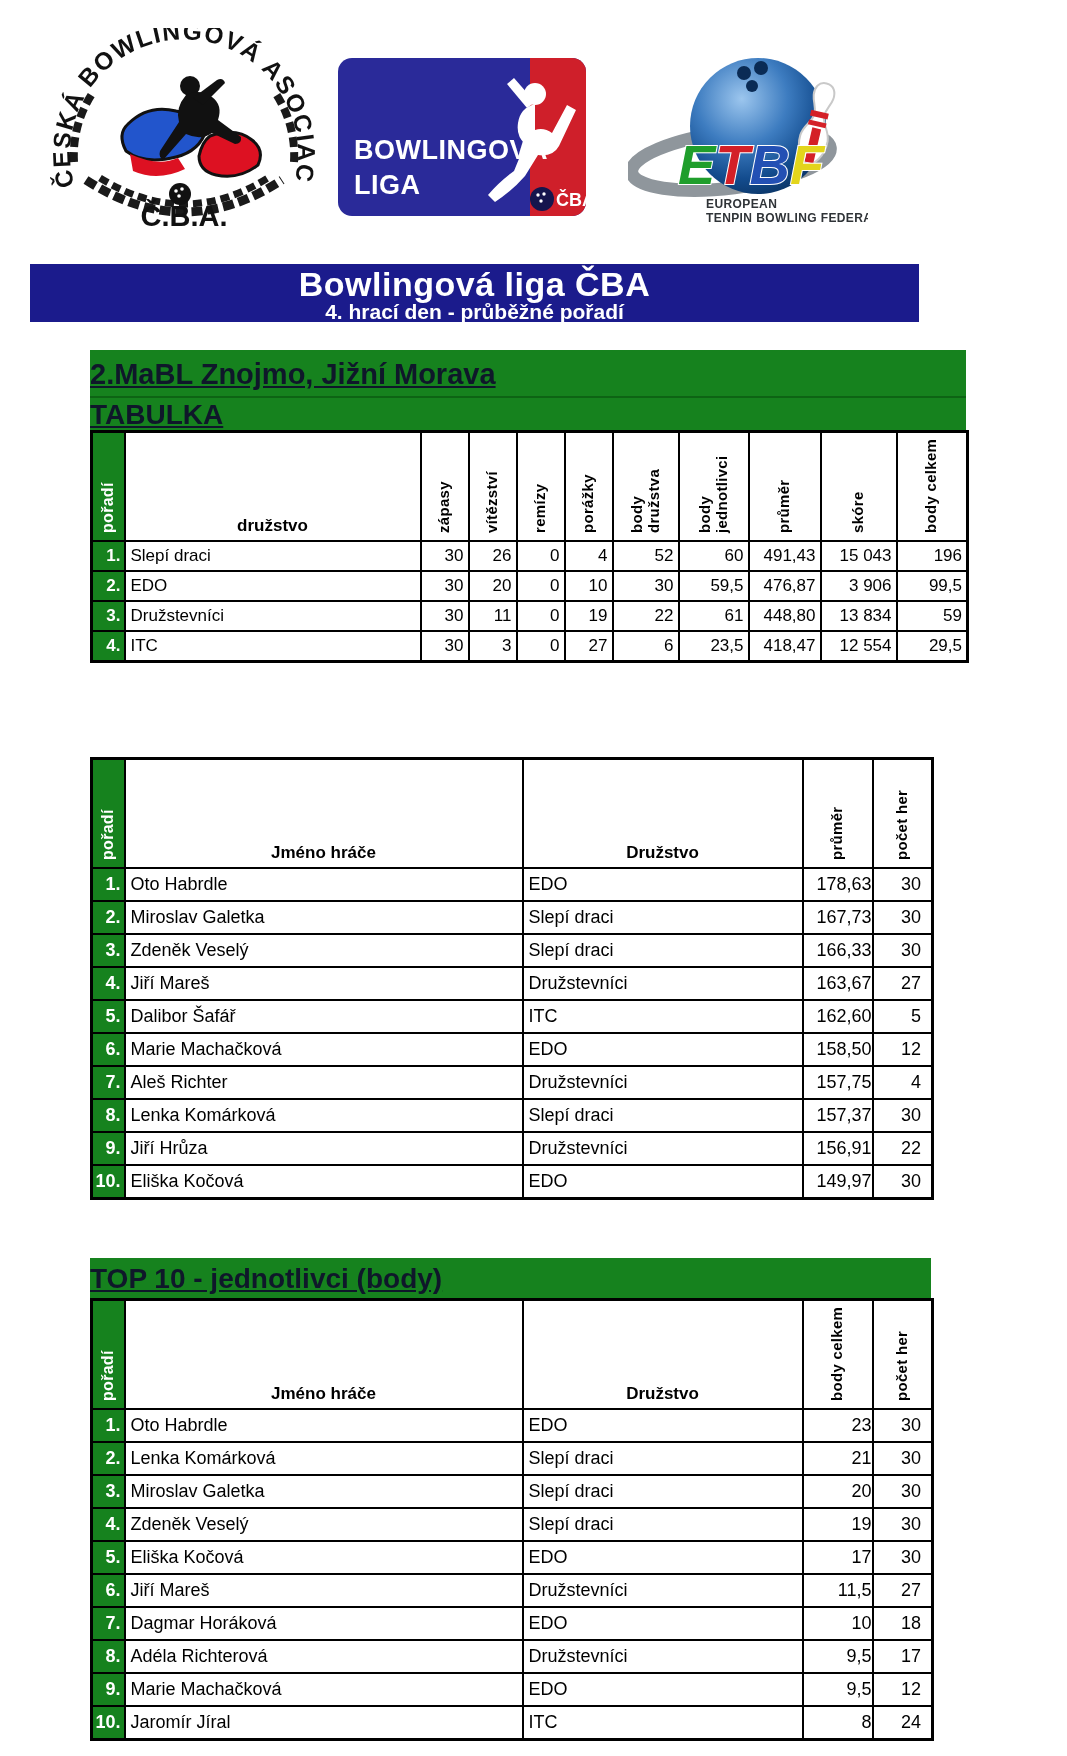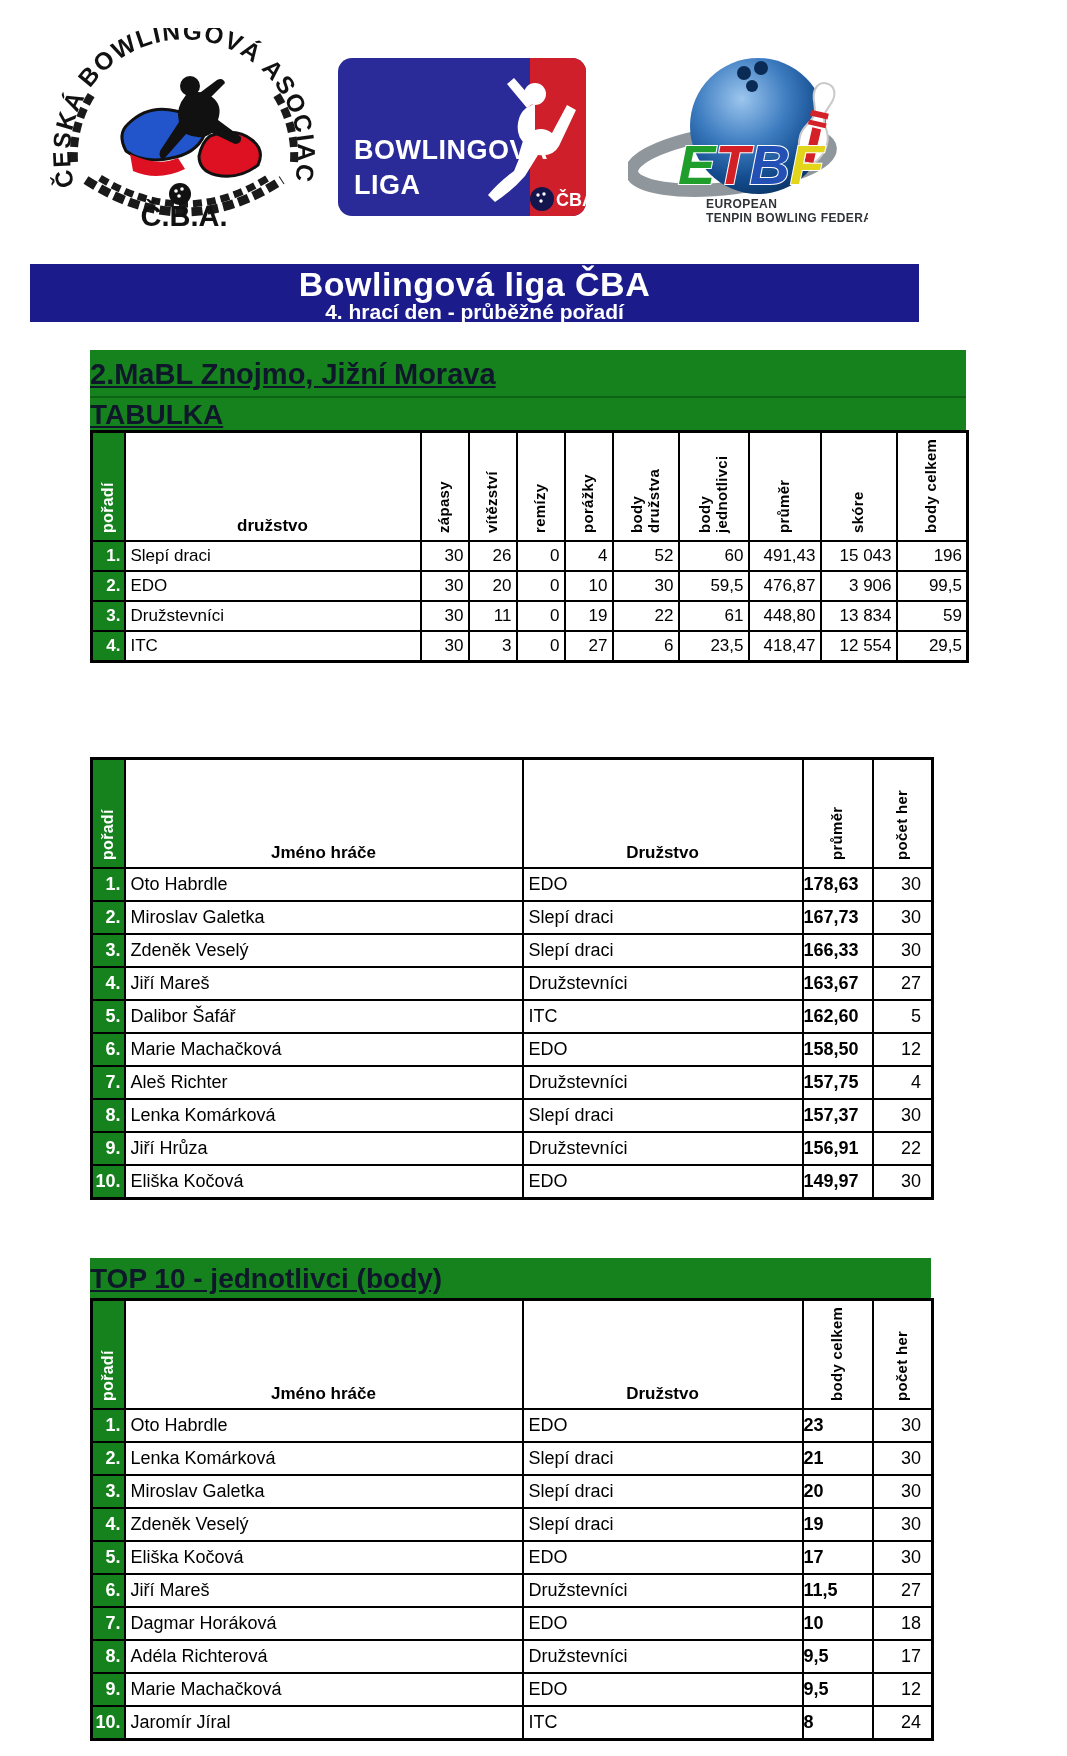--- a/index.html
+++ b/index.html
@@ -53,21 +53,21 @@
     height:98px;font-weight:bold;font-size:15px;line-height:1.12;
     letter-spacing:0.3px;text-align:left;color:#000;
   }
   .vtext.one{white-space:nowrap;}
   .rankhead .vtext{color:#fff;height:100px;font-size:16px;}
   th.hlabel{vertical-align:bottom;text-align:center;font-weight:bold;font-size:17px;padding-bottom:4px;background:#fff;}
 
   td.rank-cell{background:var(--green);color:#fff;font-weight:bold;text-align:right;padding-right:3px;}
   td.name-cell{text-align:left;padding-left:5px;white-space:nowrap;}
   td.num-cell{text-align:right;padding-right:4px;}
-  td.center-cell{text-align:left;font-weight:bold;}
+  td.center-cell{text-align:right;}
   td.games-cell{text-align:right;padding-right:10px;}
 </style>
 </head>
 <body>
 
 <div class="page">
 
   <div class="logo" id="logo-cba">
     <svg viewBox="0 0 288 202">
       <defs>

